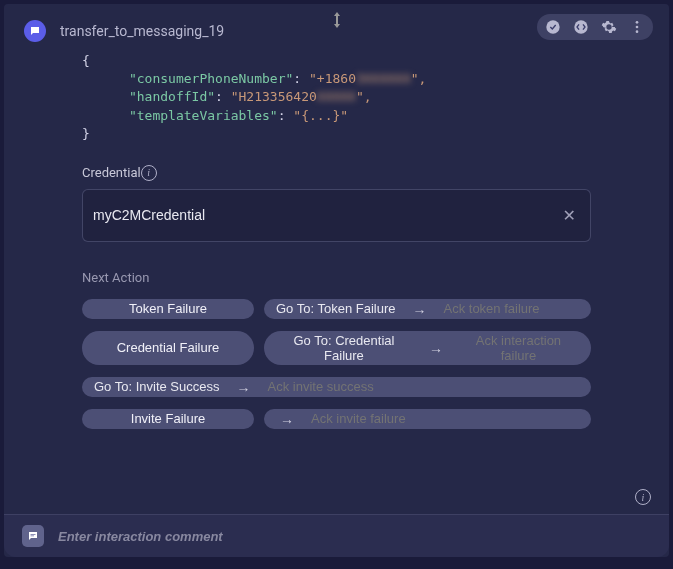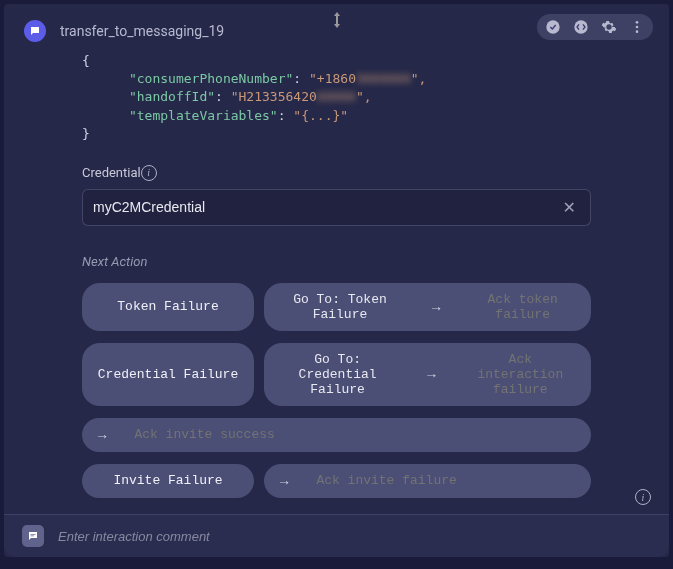--- a/index.html
+++ b/index.html
@@ -113,21 +113,21 @@
       font-style: italic;
       font-family: Georgia, serif;
       cursor: pointer;
     }
     .input-wrap {
       display: flex;
       align-items: center;
       background: rgba(30, 32, 60, 0.7);
       border: 1px solid rgba(120, 122, 160, 0.4);
       border-radius: 6px;
-      padding: 8px 10px;
+      padding: 16px 10px;
       margin-bottom: 28px;
       justify-content: flex-end;
     }
     .input-wrap input {
       flex: 1;
       background: transparent;
       border: none;
       outline: none;
       color: #e8e8f0;
       font-size: 14px;
@@ -136,49 +136,47 @@
       color: #a0a0b8;
       cursor: pointer;
       font-size: 16px;
       padding: 0 4px;
     }
 
     .section-label {
       font-size: 13px;
       color: #9898b0;
       margin-bottom: 14px;
-      font-style: italic;
     }
 
     .action-row {
       display: flex;
       gap: 10px;
       margin-bottom: 12px;
     }
     .pill-btn {
       background: rgba(110, 112, 155, 0.55);
       border-radius: 18px;
-      padding: 9px 14px;
+      padding: 2px 14px;
       font-size: 13px;
       color: #f0f0f8;
       cursor: pointer;
       border: none;
       display: flex;
       align-items: center;
       justify-content: center;
-      font-family: Liberation Mono, monospace;
     }
     .pill-left {
       width: 172px;
       font-weight: 500;
     }
     .pill-right {
       flex: 1;
       justify-content: flex-start;
-      gap: 24px;
+      gap: 13px;
       padding-left: 12px;
     }
     .arrow { color: #d0d0e0; font-size: 14px; margin: 0 4px; }
     .goto-label { color: #e8e8f0; }
     .ack-label { color: #737373; }
 
     .footer-info {
       position: absolute;
       right: 18px;
       bottom: 52px;
@@ -203,20 +201,21 @@
     }
     .comment-icon svg { width: 12px; height: 12px; fill: #fff; }
     .footer input {
       flex: 1;
       background: transparent;
       border: none;
       outline: none;
       font-size: 13px;
       color: #c0c0d0;
       font-style: italic;
+      font-weight: bold;
     }
     .footer input::placeholder { color: #8888a0; font-style: italic; }
   </style>
 </head>
 <body>
 
 <div class="panel">
 
   <div class="drag-handle">
     <svg viewBox="0 0 12 16" width="12" height="16">
@@ -291,20 +290,21 @@
       <button class="pill-btn pill-left">Credential Failure</button>
       <button class="pill-btn pill-right">
         <span class="goto-label">Go To: Credential Failure</span>
         <span class="arrow">→</span>
         <span class="ack-label">Ack interaction failure</span>
       </button>
     </div>
 
     <div class="action-row">
       <button class="pill-btn pill-right">
+        <span class="goto-label">Go To: Invite Success</span>
         <span class="arrow">→</span>
         <span class="ack-label">Ack invite success</span>
       </button>
     </div>
 
     <div class="action-row">
       <button class="pill-btn pill-left">Invite Failure</button>
       <button class="pill-btn pill-right">
         <span class="arrow">→</span>
         <span class="ack-label">Ack invite failure</span>

